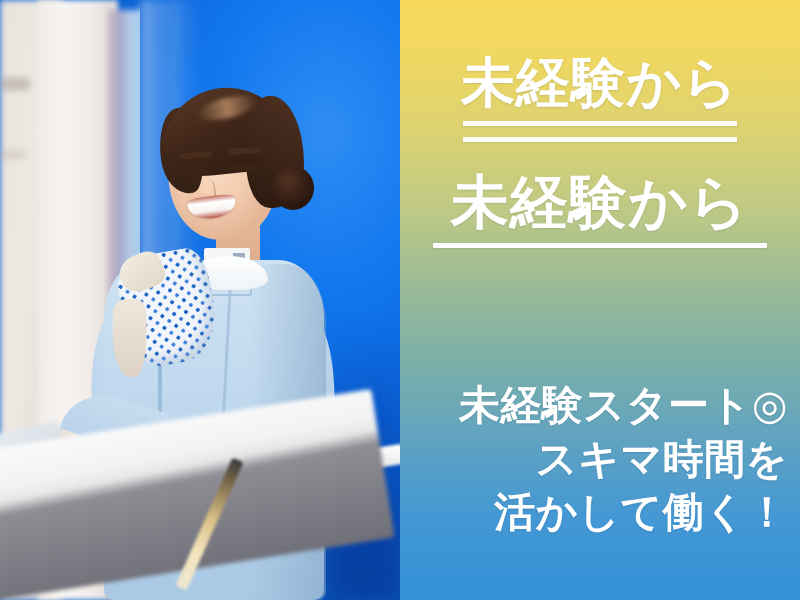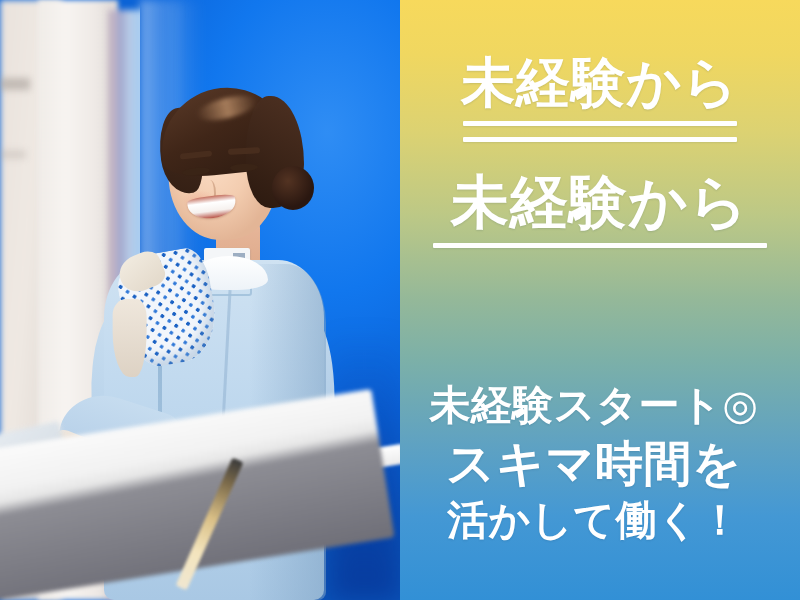--- a/index.html
+++ b/index.html
@@ -391,31 +391,31 @@
     box-shadow:0 1px 2px rgba(40,70,90,.12);
   }
   .rule-1{ width:274px; }
   .rule-2{ width:274px; }
   .rule-3{ width:334px; }
 
   .sub-block{
     position:absolute;
     left:0; top:382px;
     width:388px;
-    text-align:center;
+    text-align:right;
   }
   .sub-line{
     font-size:40px;
     font-weight:700;
     line-height:1.16;
     letter-spacing:.01em;
     text-shadow: 0 1px 2px rgba(30,70,110,.18);
   }
   .sub-1{ font-size:41px; }
-  .sub-2{ font-size:48px; margin-top:6px; }
+  .sub-2{ font-size:41px; margin-top:6px; }
   .sub-3{ font-size:41px; margin-top:6px;font-family:Liberation Serif, serif; }
 </style>
 </head>
 <body>
 
 <div id="banner">
 
   <div class="photo-pane">
 
     <div class="wall-left"></div>

